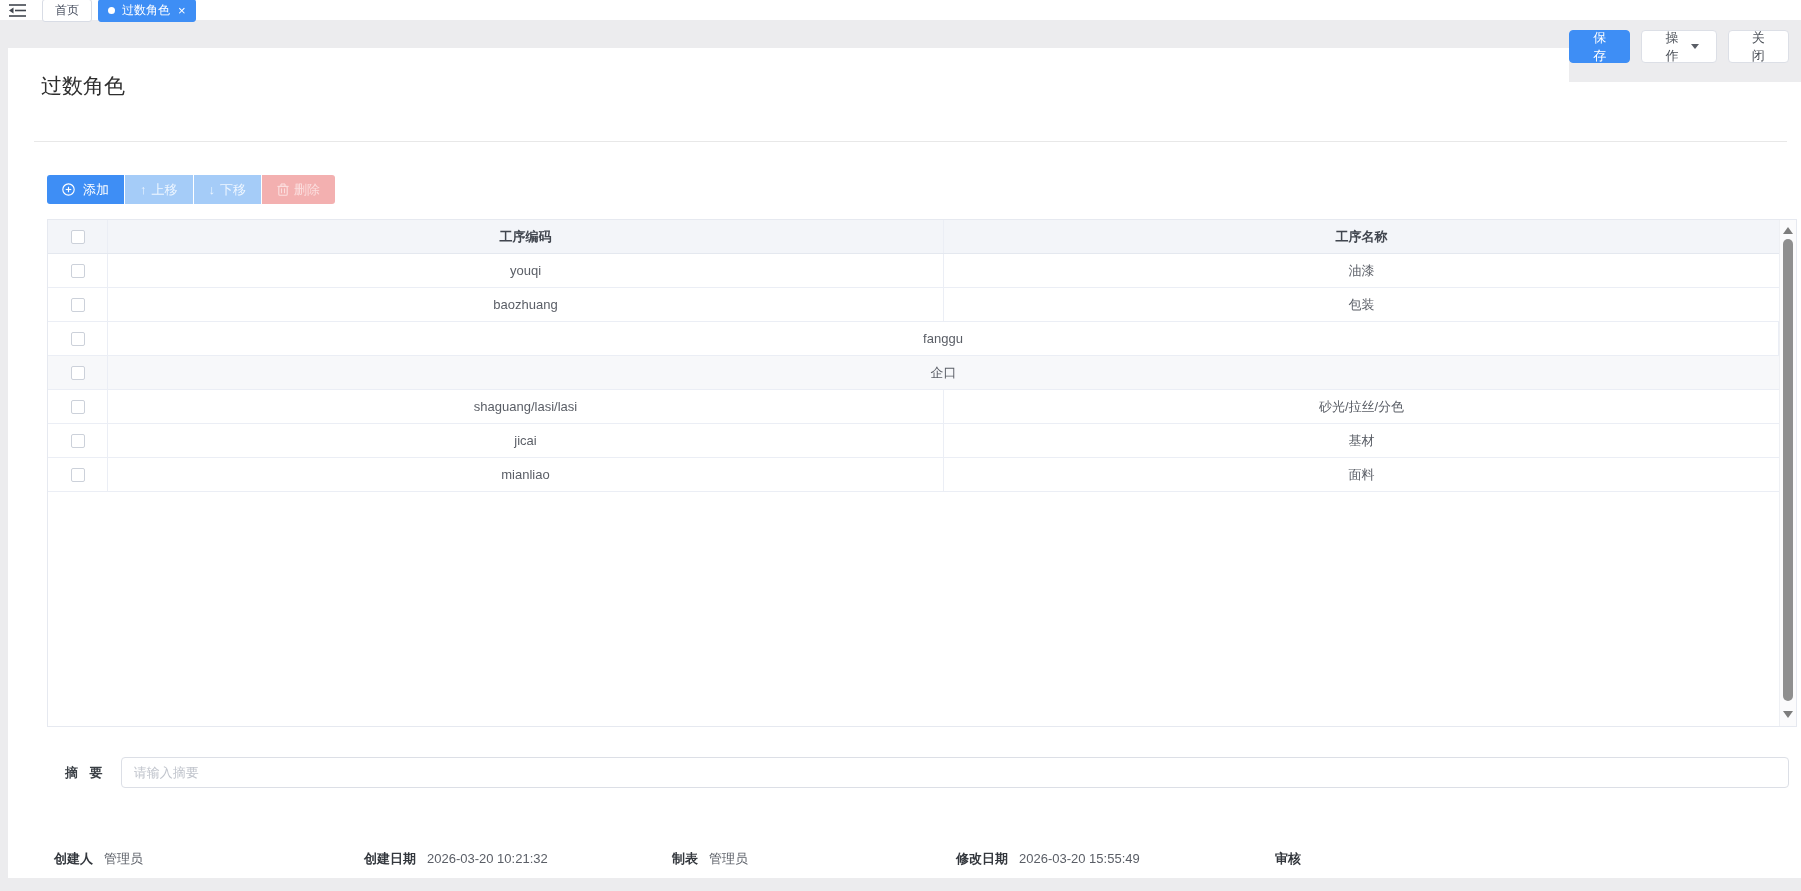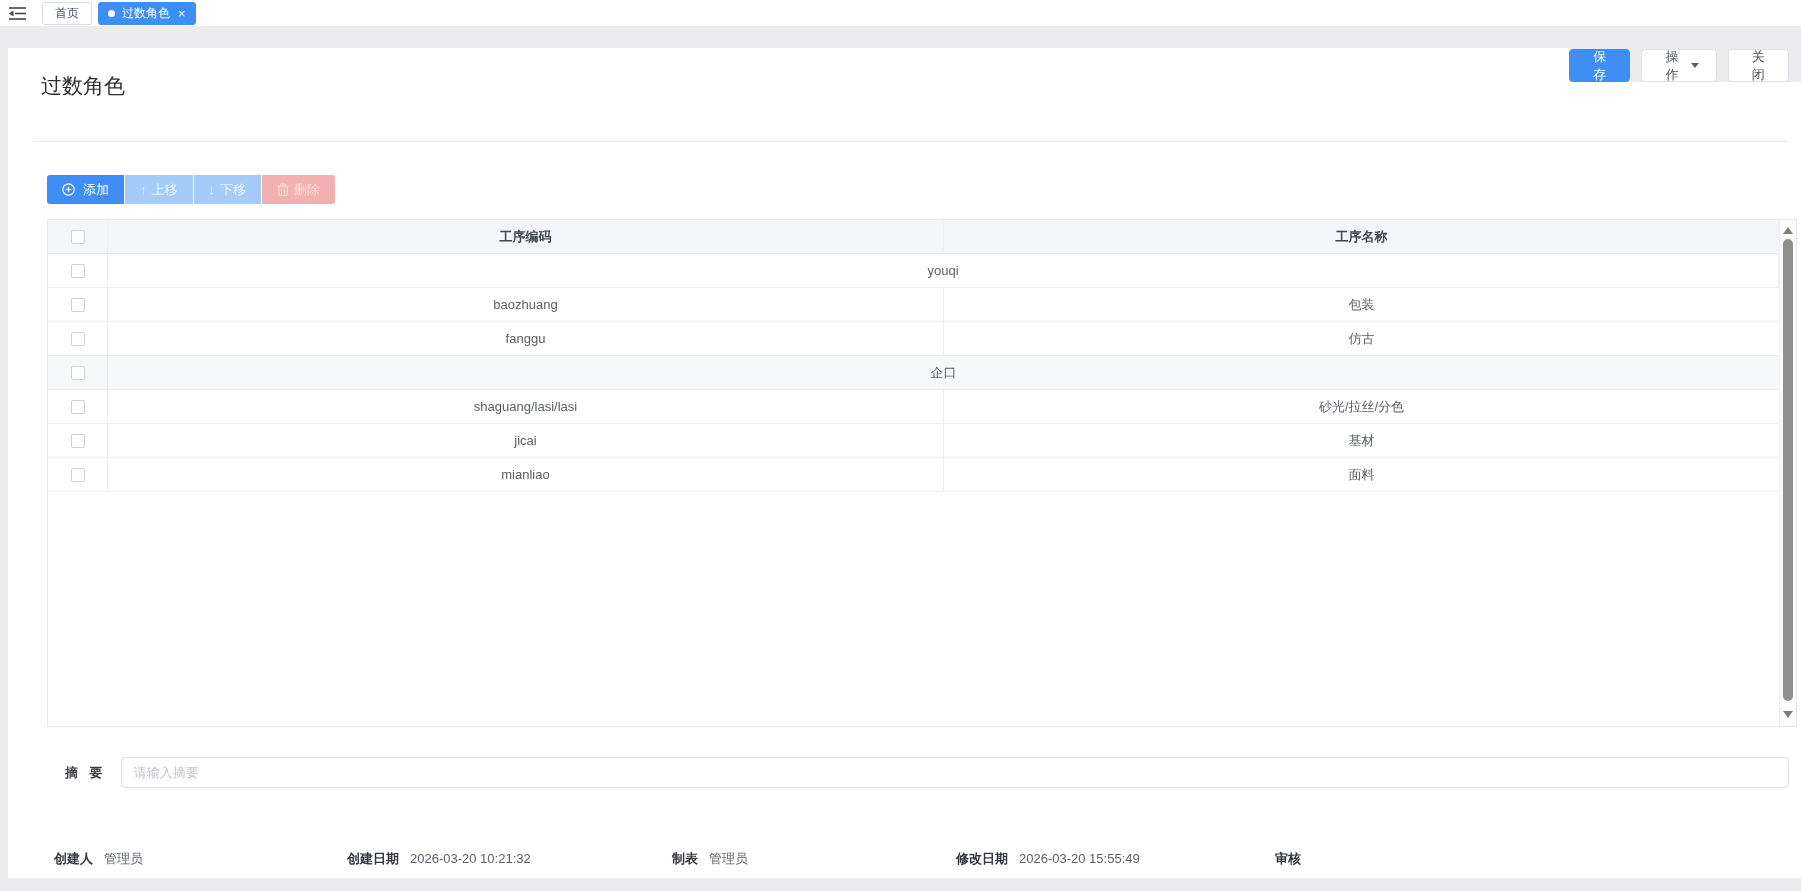--- a/index.html
+++ b/index.html
@@ -1,32 +1,32 @@
 <!DOCTYPE html>
 <html><head>
 <meta charset="utf-8">
 <style>
   * { margin:0; padding:0; box-sizing:border-box; }
   html,body { width:1801px; height:891px; overflow:hidden;
     font-family:"Liberation Sans","DejaVu Sans",sans-serif;
     background:#ececee; font-size:13px; color:#5a5e66; }
 
   
-  .tabbar { position:relative; height:26px; background:#fff; display:flex; align-items:center; }
+  .tabbar { position:relative; height:20px; background:#fff; display:flex; align-items:center; }
   .fold-icon { width:30px; height:30px; display:flex; align-items:center; justify-content:center; cursor:pointer; margin-left:2px; }
   .tabs { display:flex; align-items:center; gap:6px; margin-left:10px; }
   .tab { height:23px; display:flex; align-items:center; padding:0 12px; font-size:12px;
          border:1px solid #d8dce5; border-radius:3px; background:#fff; color:#495060; cursor:pointer; }
   .tab.active { background:#3e8ef5; border-color:#3e8ef5; color:#fff; padding:0 9px; }
   .tab .dot { width:7px; height:7px; background:#fff; border-radius:50%; margin-right:7px; }
   .tab .close { margin-left:8px; font-size:13px; line-height:1; color:#fff; cursor:pointer; }
 
   
   .action-bar { position:absolute; top:30px; right:0; width:232px; height:52px; background:#ececee;
-                display:flex; align-items:flex-end; justify-content:flex-end; gap:11px; padding-right:12px; z-index:5; }
+                display:flex; align-items:flex-start; justify-content:flex-end; gap:11px; padding-right:12px; z-index:5; }
   .btn { height:33px; padding:0 17px; font-size:13px; border-radius:4px; border:1px solid #dcdfe6;
          background:#fff; color:#4a4f57; cursor:pointer; display:flex; align-items:center; gap:6px;
          font-family:inherit; }
   .btn.primary { background:#3e8ef5; border-color:#3e8ef5; color:#fff; }
   .caret-down { width:0; height:0; border-left:4px solid transparent; border-right:4px solid transparent;
                 border-top:5px solid #5a5e66; display:inline-block; }
 
   
   .card { position:absolute; left:8px; top:48px; right:0; bottom:13px; background:#fff; }
   .page-title { margin:24px 0 0 33px; font-size:21px; font-weight:400; color:#2e2e2e; }
@@ -81,21 +81,21 @@
 
   
   .summary-row { display:flex; align-items:center; margin:30px 12px 0 57px; gap:14px; }
   .summary-label { font-weight:700; color:#3a3f45; white-space:nowrap; letter-spacing:4px; }
   .summary-inp { flex:1; height:31px; }
 
   .footer { position:absolute; left:0; right:0; bottom:10px; height:18px; }
   .f-item { position:absolute; white-space:nowrap; }
   .f-item b { color:#33373d; font-weight:700; margin-right:11px; }
   .f-item span { color:#5a5e66; }
-  .fi-1{left:46px;} .fi-2{left:339px;} .fi-3{left:664px;} .fi-4{left:948px;} .fi-5{left:1267px;}
+  .fi-1{left:46px;} .fi-2{left:356px;} .fi-3{left:664px;} .fi-4{left:948px;} .fi-5{left:1267px;}
 
   svg { display:block; }
 </style>
 </head>
 <body>
 
 <div class="tabbar">
   <div class="fold-icon">
     <svg width="17" height="15" viewBox="0 0 17 15">
       <g stroke="#41464f" stroke-width="1.6" fill="none">
@@ -179,34 +179,34 @@
         </div>
         <div class="g-cell first">工序编码</div>
         <div class="g-cell">工序名称</div>
       </div>
       <div>
           <div class="g-row">
     <div class="col-check">
       <span class="checkbox"></span>
     </div>
     <div class="g-cell first">youqi</div>
+    <div class="g-cell">油漆</div>
   </div>
           <div class="g-row">
     <div class="col-check">
       <span class="checkbox"></span>
     </div>
     <div class="g-cell first">baozhuang</div>
     <div class="g-cell">包装</div>
   </div>
           <div class="g-row">
     <div class="col-check">
       <span class="checkbox"></span>
     </div>
     <div class="g-cell first">fanggu</div>
-    <div class="g-cell">仿古</div>
   </div>
           <div class="g-row highlighted">
     <div class="col-check">
       <span class="checkbox"></span>
     </div>
     <div class="g-cell">企口</div>
   </div>
           <div class="g-row">
     <div class="col-check">
       <span class="checkbox"></span>

